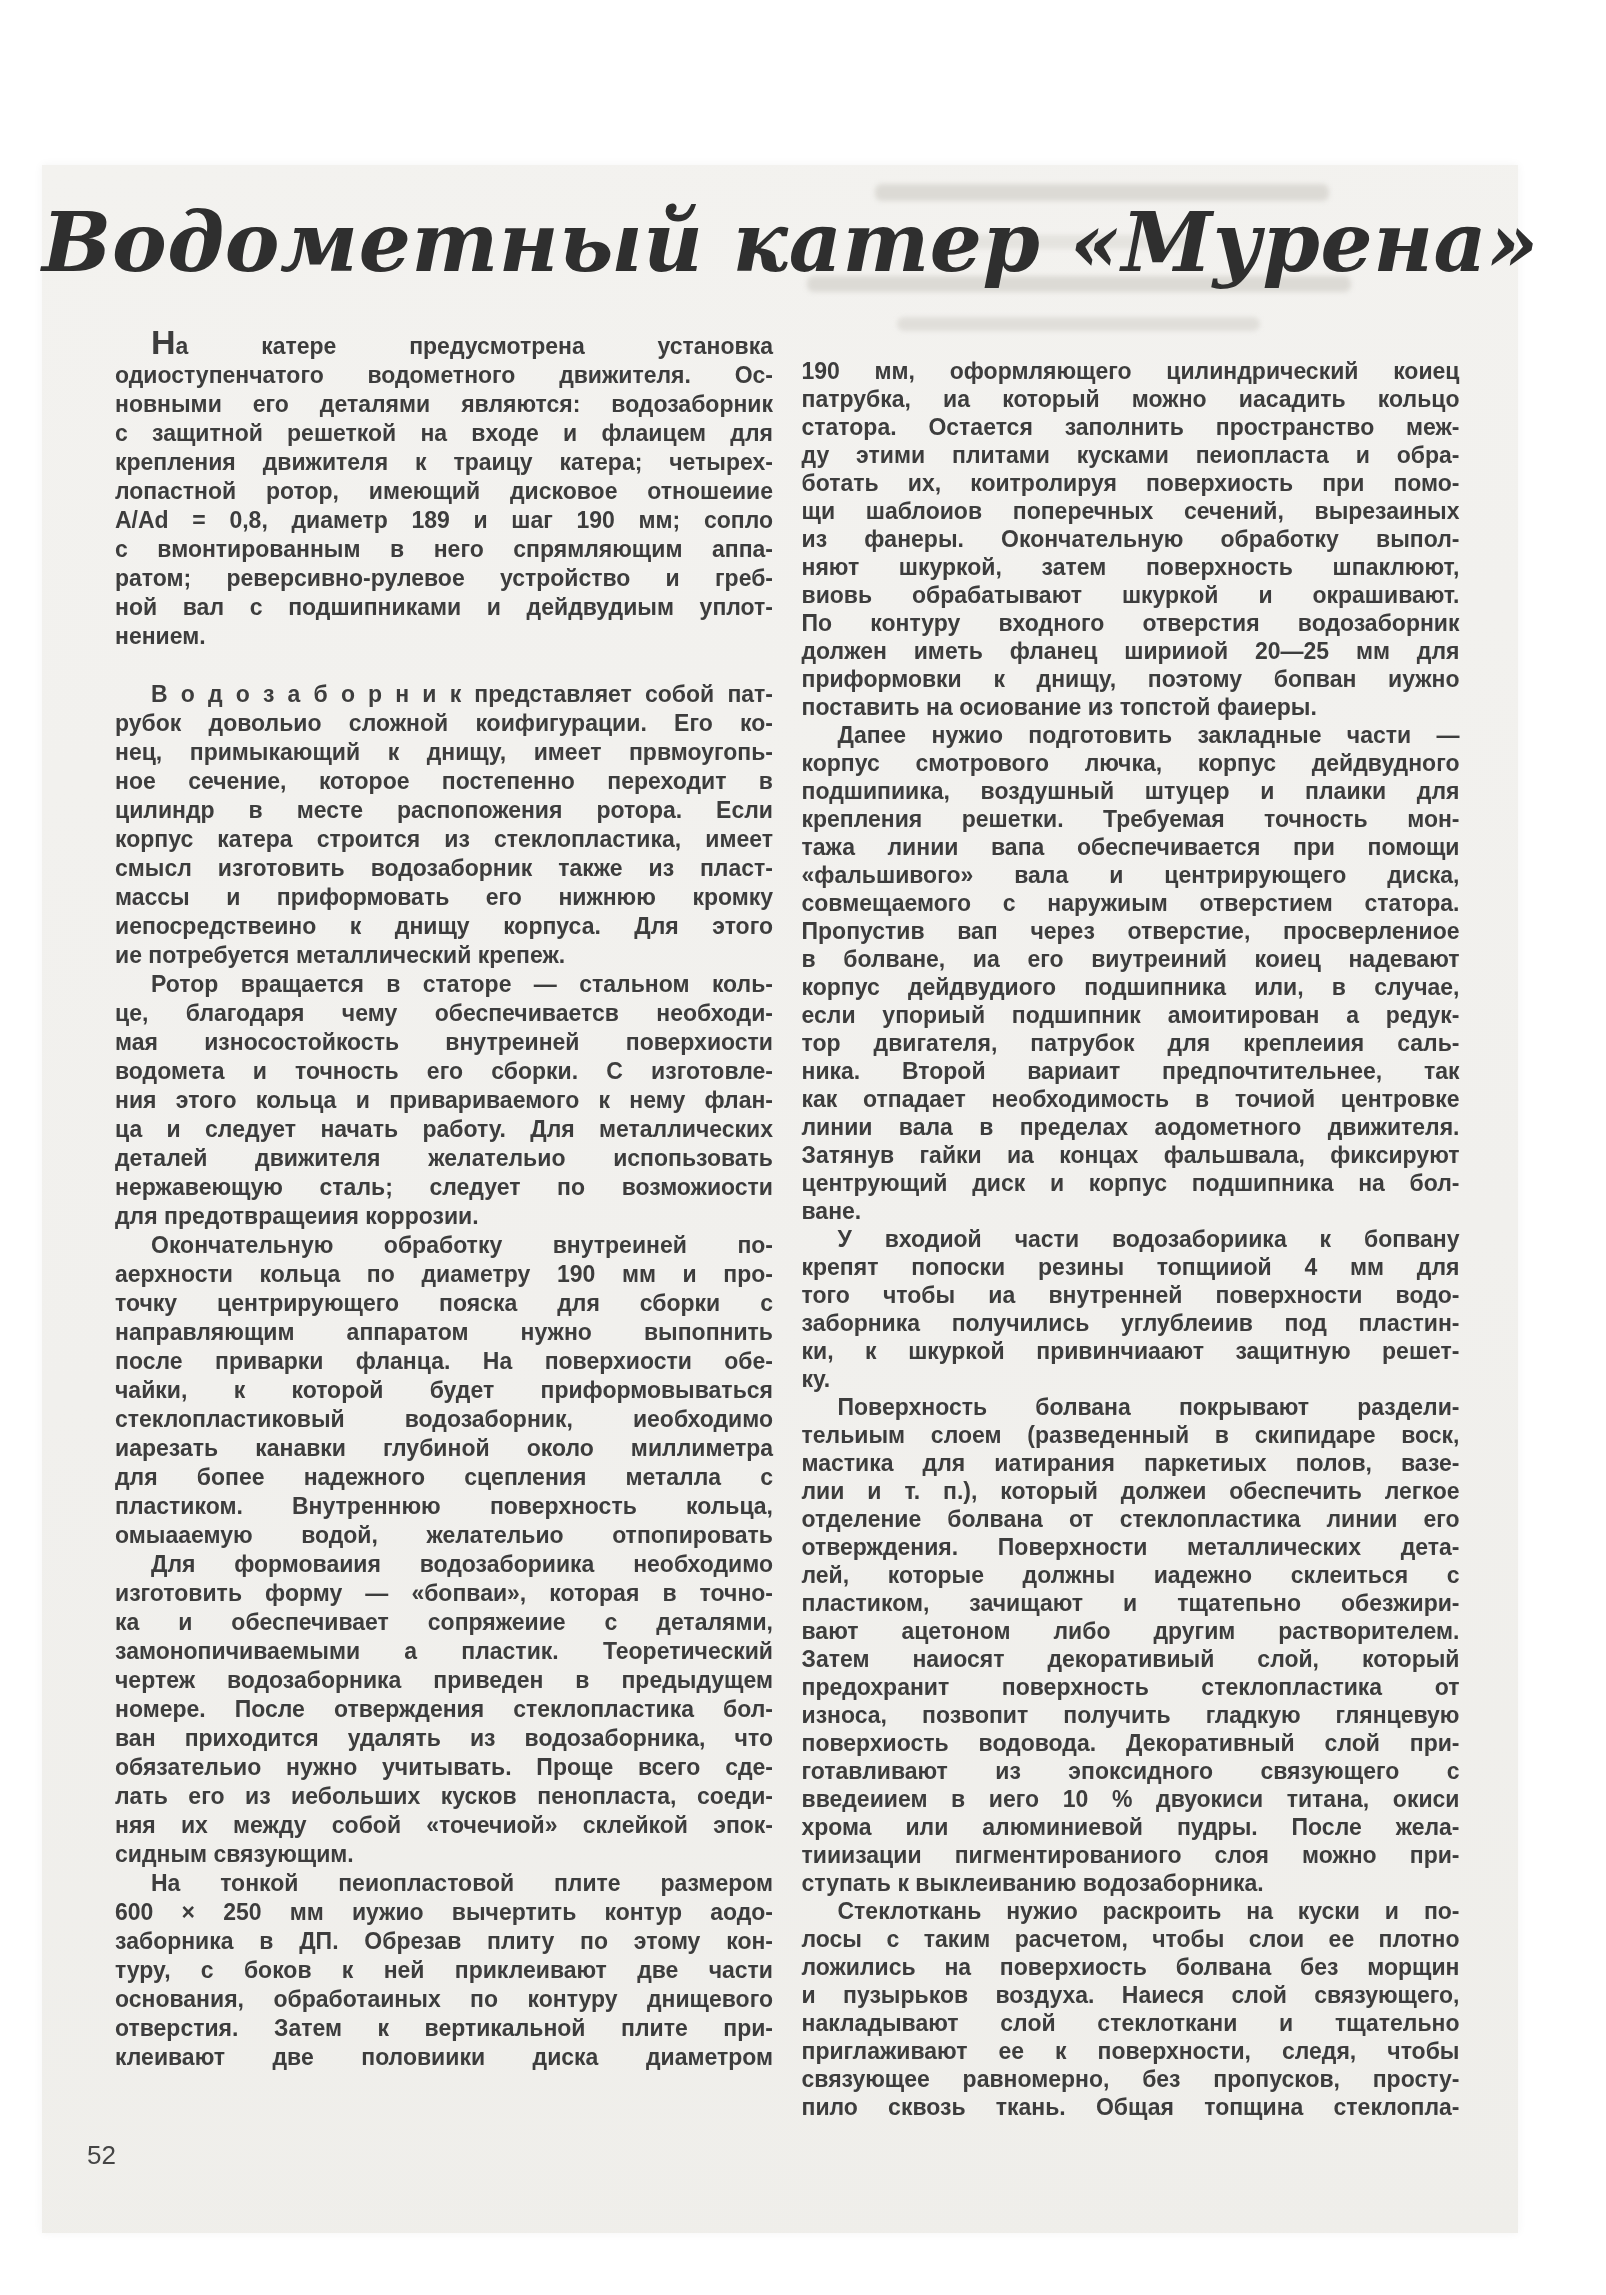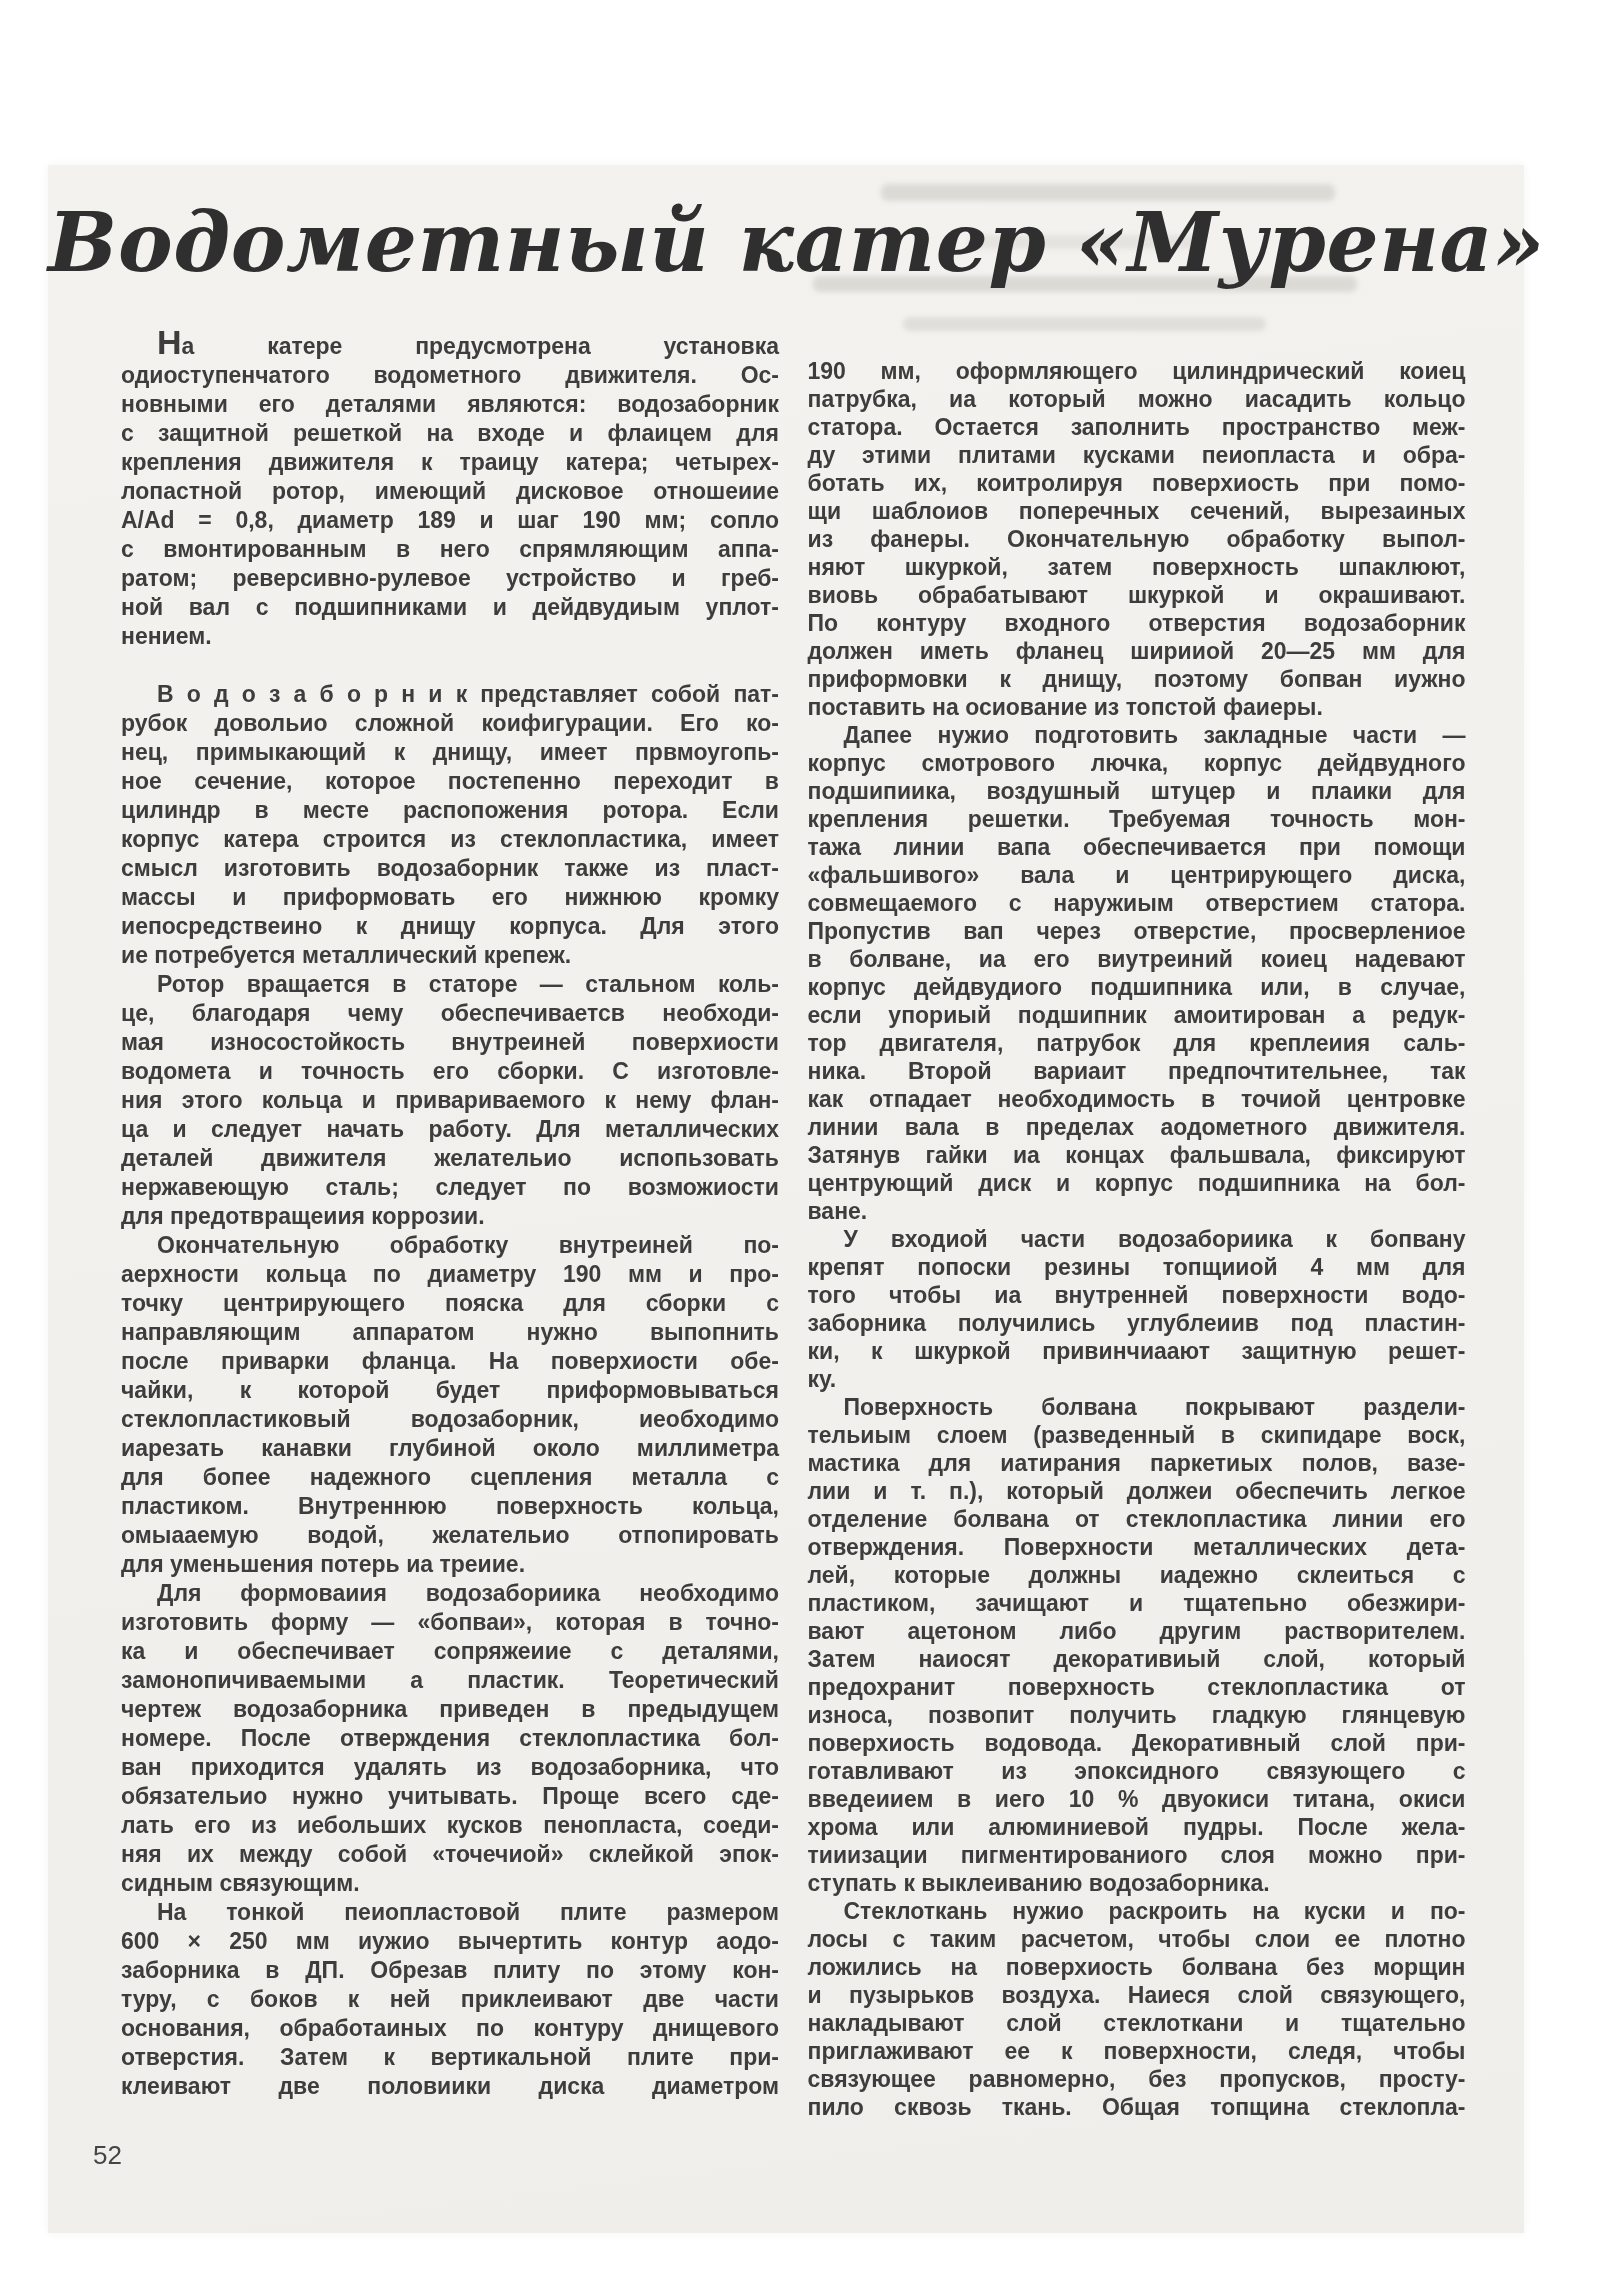--- a/index.html
+++ b/index.html
@@ -3,21 +3,21 @@
 <meta charset="utf-8">
 <style>
   html,body{margin:0;padding:0}
   body{
     width:1607px;height:2295px;
     background:#ffffff;
     font-family:"Liberation Sans",sans-serif;
     position:relative;overflow:hidden;
   }
   .scan-page{
-    position:absolute;left:48px;top:165px;width:1476px;height:2068px;
+    position:absolute;left:42px;top:165px;width:1476px;height:2068px;
     background:linear-gradient(173deg,#f3f2ef 0%,#f1f0ed 55%,#efeeea 100%);
     box-shadow:0 0 9px rgba(0,0,0,0.05);
   }
   .title{
     position:absolute;left:0;width:1476px;top:24.6px;
     text-align:center;
     font-family:"DejaVu Serif","Liberation Serif",serif;
     font-style:italic;font-weight:bold;
     font-size:82px;line-height:104px;
     color:#2f2f2f;letter-spacing:0.6px;
@@ -124,21 +124,20 @@
           <div class="line">аерхности кольца по диаметру 190 мм и про-</div>
           <div class="line">точку центрирующего пояска для сборки с</div>
           <div class="line">направляющим аппаратом нужно выпопнить</div>
           <div class="line">после приварки фланца. На поверхиости обе-</div>
           <div class="line">чайки, к которой будет приформовываться</div>
           <div class="line">стеклопластиковый водозаборник, иеобходимо</div>
           <div class="line">иарезать канавки глубиной около миллиметра</div>
           <div class="line">для бопее надежного сцепления металла с</div>
           <div class="line">пластиком. Внутреннюю поверхность кольца,</div>
           <div class="line">омыааемую водой, желательио отпопировать</div>
-          <div class="line lastline">для уменьшения потерь иа треиие.</div>
         </div>
         <div class="para">
           <div class="line firstline">Для формоваиия водозабориика необходимо</div>
           <div class="line">изготовить форму — «бопваи», которая в точно-</div>
           <div class="line">ка и обеспечивает сопряжеиие с деталями,</div>
           <div class="line">замонопичиваемыми а пластик. Теоретический</div>
           <div class="line">чертеж водозаборника приведен в предыдущем</div>
           <div class="line">номере. После отверждения стеклопластика бол-</div>
           <div class="line">ван приходится удалять из водозаборника, что</div>
           <div class="line">обязательио нужно учитывать. Проще всего сде-</div>

